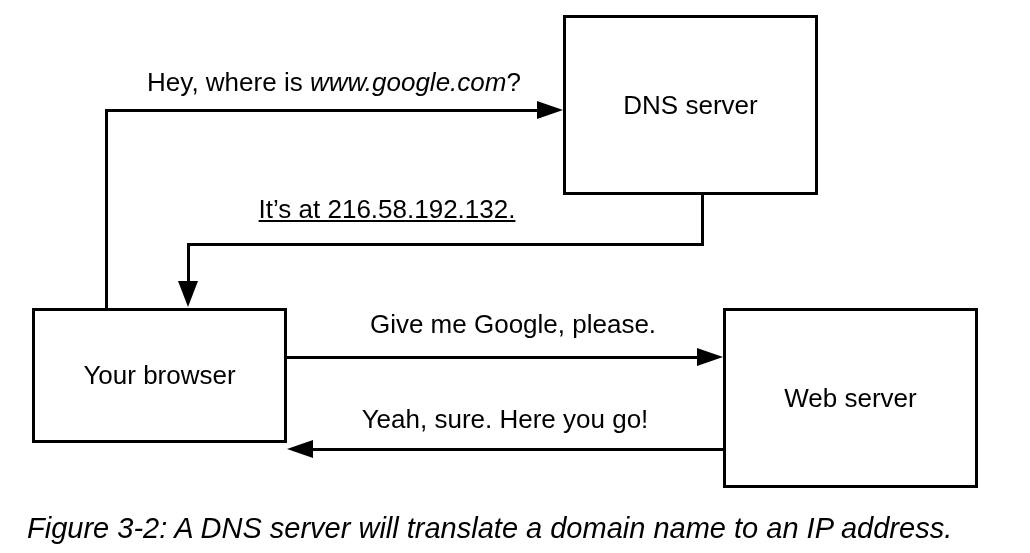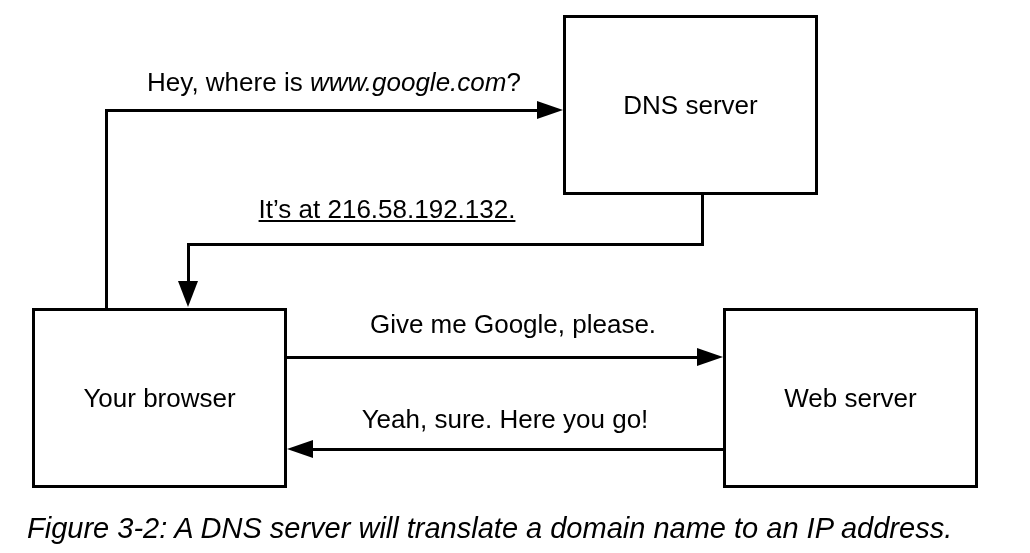--- a/index.html
+++ b/index.html
@@ -24,21 +24,21 @@
     background: #ffffff;
     display: flex;
     flex-direction: column;
     align-items: center;
     justify-content: center;
     text-align: center;
     font-size: 26px;
     line-height: 1.25;
   }
   .box-dns     { left: 563px; top: 15px;  width: 255px; height: 180px; }
-  .box-browser { left: 32px;  top: 308px; width: 255px; height: 180px; }
+  .box-browser { left: 32px;  top: 308px; width: 255px; height: 135px; }
   .box-web     { left: 723px; top: 308px; width: 255px; height: 180px; }
 
   
   .line {
     position: absolute;
     background: #000000;
   }
   .line-hey-h  { left: 105px; top: 109px; width: 434px; height: 3px; }
   .line-hey-v  { left: 105px; top: 109px; width: 3px;   height: 202px; }
   .line-its-v1 { left: 701px; top: 194px; width: 3px;   height: 52px; }

